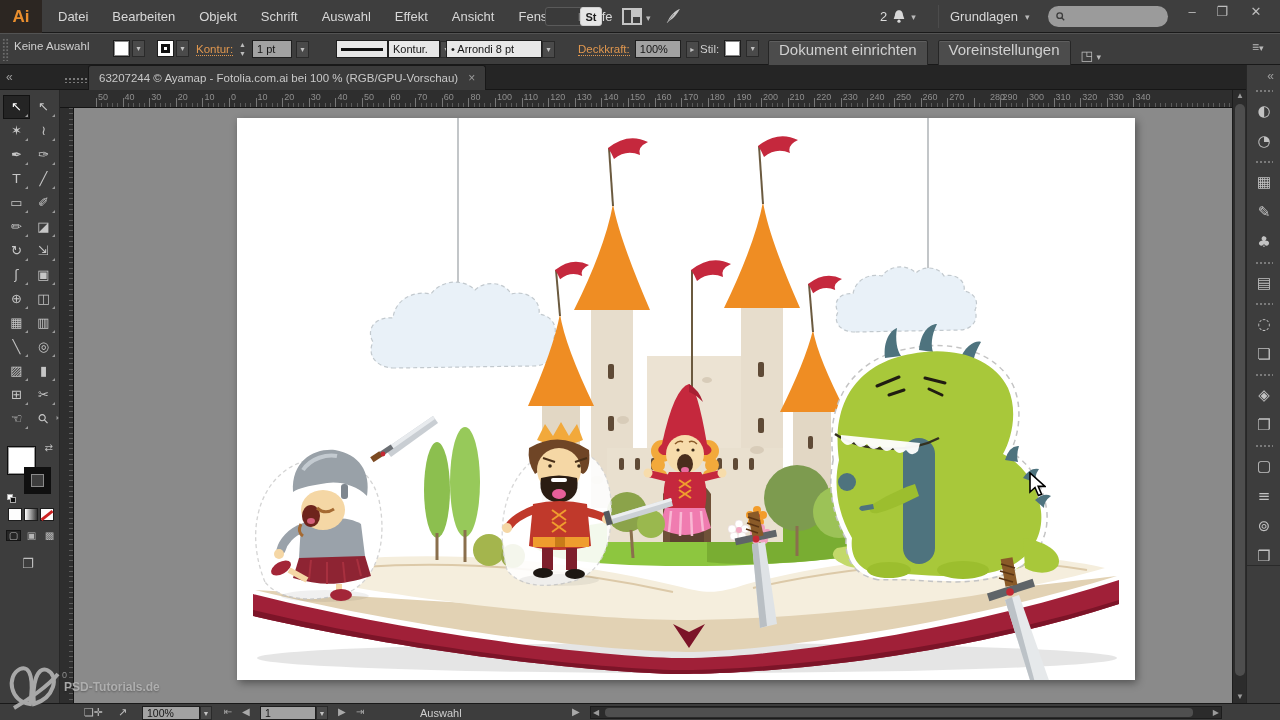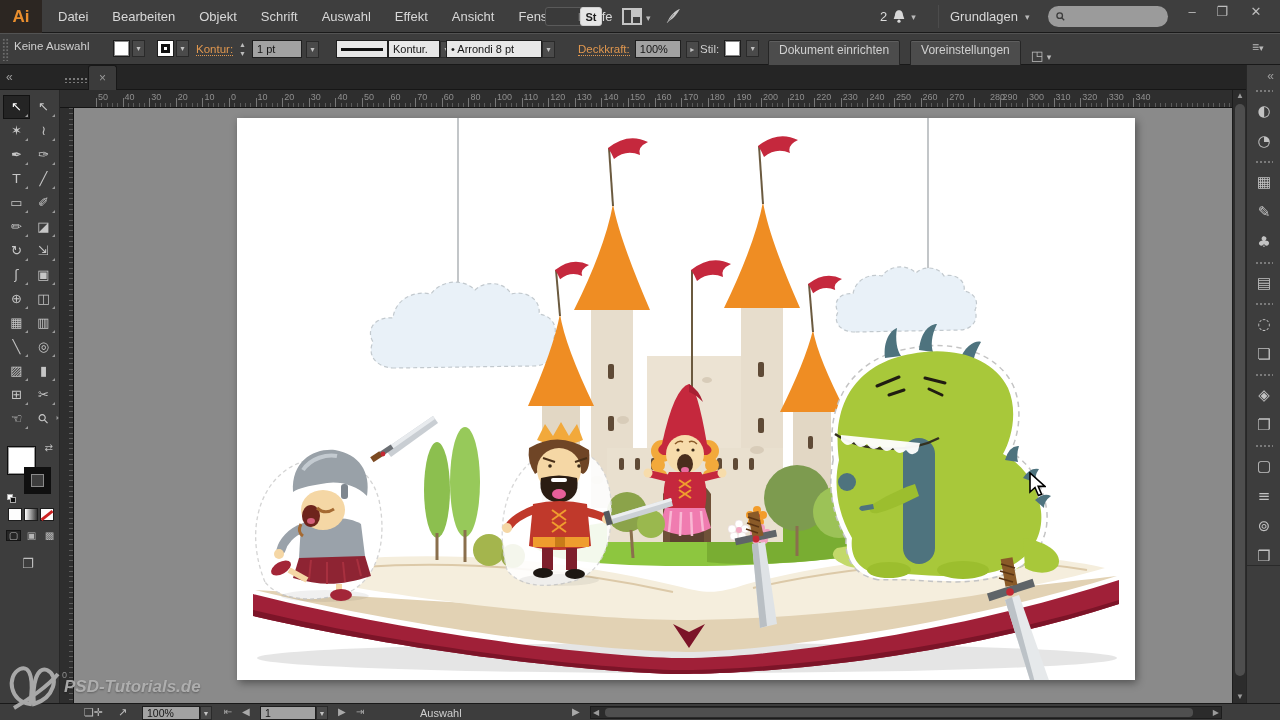--- a/index.html
+++ b/index.html
@@ -41,21 +41,21 @@
   .stroke-swatch{width:17px;height:17px;border:1px solid #1d1d1d;background:#fff;position:relative;}
   .stroke-swatch i{position:absolute;inset:3px;border:3px solid #111;}
   .dd{width:13px;height:17px;background:#4a4a4a;border:1px solid #2a2a2a;color:#c2c2c2;
       font-size:8px;text-align:center;line-height:16px;}
   .field{height:18px;background:#a2a2a2;border:1px solid #1f1f1f;color:#161616;
          font-size:11px;line-height:16px;padding:0 4px;}
   .stepper{width:11px;height:18px;display:flex;flex-direction:column;color:#bbb;font-size:7px;line-height:9px;text-align:center;}
   .stroke-preview{width:52px;height:18px;background:#e8e8e8;border:1px solid #1f1f1f;display:flex;align-items:center;padding:0 4px;}
   .stroke-preview i{width:100%;height:3px;background:#111;}
   .btn{height:31px;background:#4c4c4c;border:1px solid #262626;box-shadow:inset 0 1px 0 #5e5e5e;
-       color:#d0d0d0;font-size:12px;line-height:18px;padding:0 10px;border-radius:2px;}
+       color:#d0d0d0;font-size:15px;line-height:18px;padding:0 10px;border-radius:2px;}
   .cb-row{display:flex;align-items:center;position:absolute;top:6px;}
 
   
   .tabrow{left:0;top:65px;width:1280px;height:25px;background:#252525;border-bottom:1px solid #161616;}
   .collapse{color:#9f9f9f;font-size:12px;}
   .doc-tab{left:88px;top:0;height:25px;background:#3b3b3b;border:1px solid #181818;border-bottom:none;
            border-radius:3px 3px 0 0;display:flex;align-items:center;gap:10px;padding:0 10px;}
   .doc-tab .title{font-size:11.5px;color:#c9c9c9;white-space:nowrap;}
   .doc-tab .x{color:#9a9a9a;font-size:12px;}
 
@@ -109,21 +109,21 @@
   .vscroll .thumb{position:absolute;left:2px;top:14px;width:10px;height:572px;background:#4e4e4e;border-radius:5px;}
 
   
   .canvas{left:74px;top:108px;width:1158px;height:595px;background:#8a8a8a;overflow:hidden;}
   .artboard{position:absolute;left:163px;top:10px;width:898px;height:562px;background:#ffffff;
             box-shadow:2px 3px 8px rgba(0,0,0,.4);}
   .cursor{left:1028px;top:472px;width:18px;height:26px;z-index:40;}
 
   
   .watermark{left:4px;top:662px;display:flex;align-items:center;gap:2px;z-index:30;opacity:.92;}
-  .watermark .wm-text{font-size:17px;font-weight:bold;color:#b2b2b2;text-shadow:0 1px 2px rgba(0,0,0,.35);font-style:italic;}
+  .watermark .wm-text{font-size:12px;font-weight:bold;color:#b2b2b2;text-shadow:0 1px 2px rgba(0,0,0,.35);}
 
   
   .statusbar{left:0;top:703px;width:1280px;height:17px;background:#3d3d3d;border-top:1px solid #191919;overflow:hidden;z-index:20;}
   .sb-icon{position:absolute;top:2px;color:#bdbdbd;font-size:11px;}
   .sb-field{position:absolute;top:2px;height:14px;background:#a2a2a2;border:1px solid #1f1f1f;color:#161616;font-size:10.5px;line-height:12px;padding:0 4px;}
   .sb-dd{position:absolute;top:2px;width:12px;height:14px;background:#4a4a4a;border:1px solid #2a2a2a;color:#c2c2c2;font-size:7px;text-align:center;line-height:13px;}
   .sb-nav{position:absolute;top:2px;color:#a9a9a9;font-size:10px;}
   .sb-text{position:absolute;top:3px;font-size:11px;color:#cfcfcf;}
   .hscroll{position:absolute;left:590px;top:2px;width:632px;height:13px;background:#2b2b2b;border:1px solid #1c1c1c;}
   .hscroll .thumb{position:absolute;left:14px;top:1px;width:588px;height:9px;background:#4f4f4f;border-radius:4px;}
@@ -196,21 +196,21 @@
           <i></i>
         </span>
       <span class="dd">▾</span>
     </div>
     <div class="cb-row" style="left:196px;gap:4px">
       <span class="cb-accent">Kontur:</span>
       <span class="stepper">
           <span>▲</span>
           <span>▼</span>
         </span>
-      <span class="field" style="width:50px">1 pt</span>
+      <span class="field" style="width:40px">1 pt</span>
       <span class="dd">▾</span>
     </div>
     <div class="cb-row" style="left:336px;gap:0">
       <span class="stroke-preview">
           <i></i>
         </span>
       <span class="field" style="width:52px;background:#e8e8e8">Kontur.</span>
       <span class="dd">▾</span>
     </div>
     <div class="cb-row" style="left:446px;gap:0">
@@ -237,20 +237,21 @@
     </div>
     <div class="cb-row" style="left:1252px">
         <span style="color:#bdbdbd;font-size:12px">≡<span class="caret">▾</span></span>
       </div>
   </div>
 
   <div class="abs tabrow">
     <span class="abs collapse" style="left:6px;top:5px">«</span>
     <div class="abs dots" style="left:64px;top:12px;width:36px;height:6px"></div>
     <div class="abs doc-tab">
+      <span class="title">63207244 © Ayamap - Fotolia.com.ai bei 100 % (RGB/GPU-Vorschau)</span>
       <span class="x">×</span>
     </div>
   </div>
 
   <div class="abs corner"></div>
   <div class="abs hruler">
       <div class="minor"></div>
       <i class="rtick" style="left: 36px;"></i>
       <span class="rlab" style="left: 38px;">50</span>
       <i class="rtick" style="left: 62.6px;"></i>

